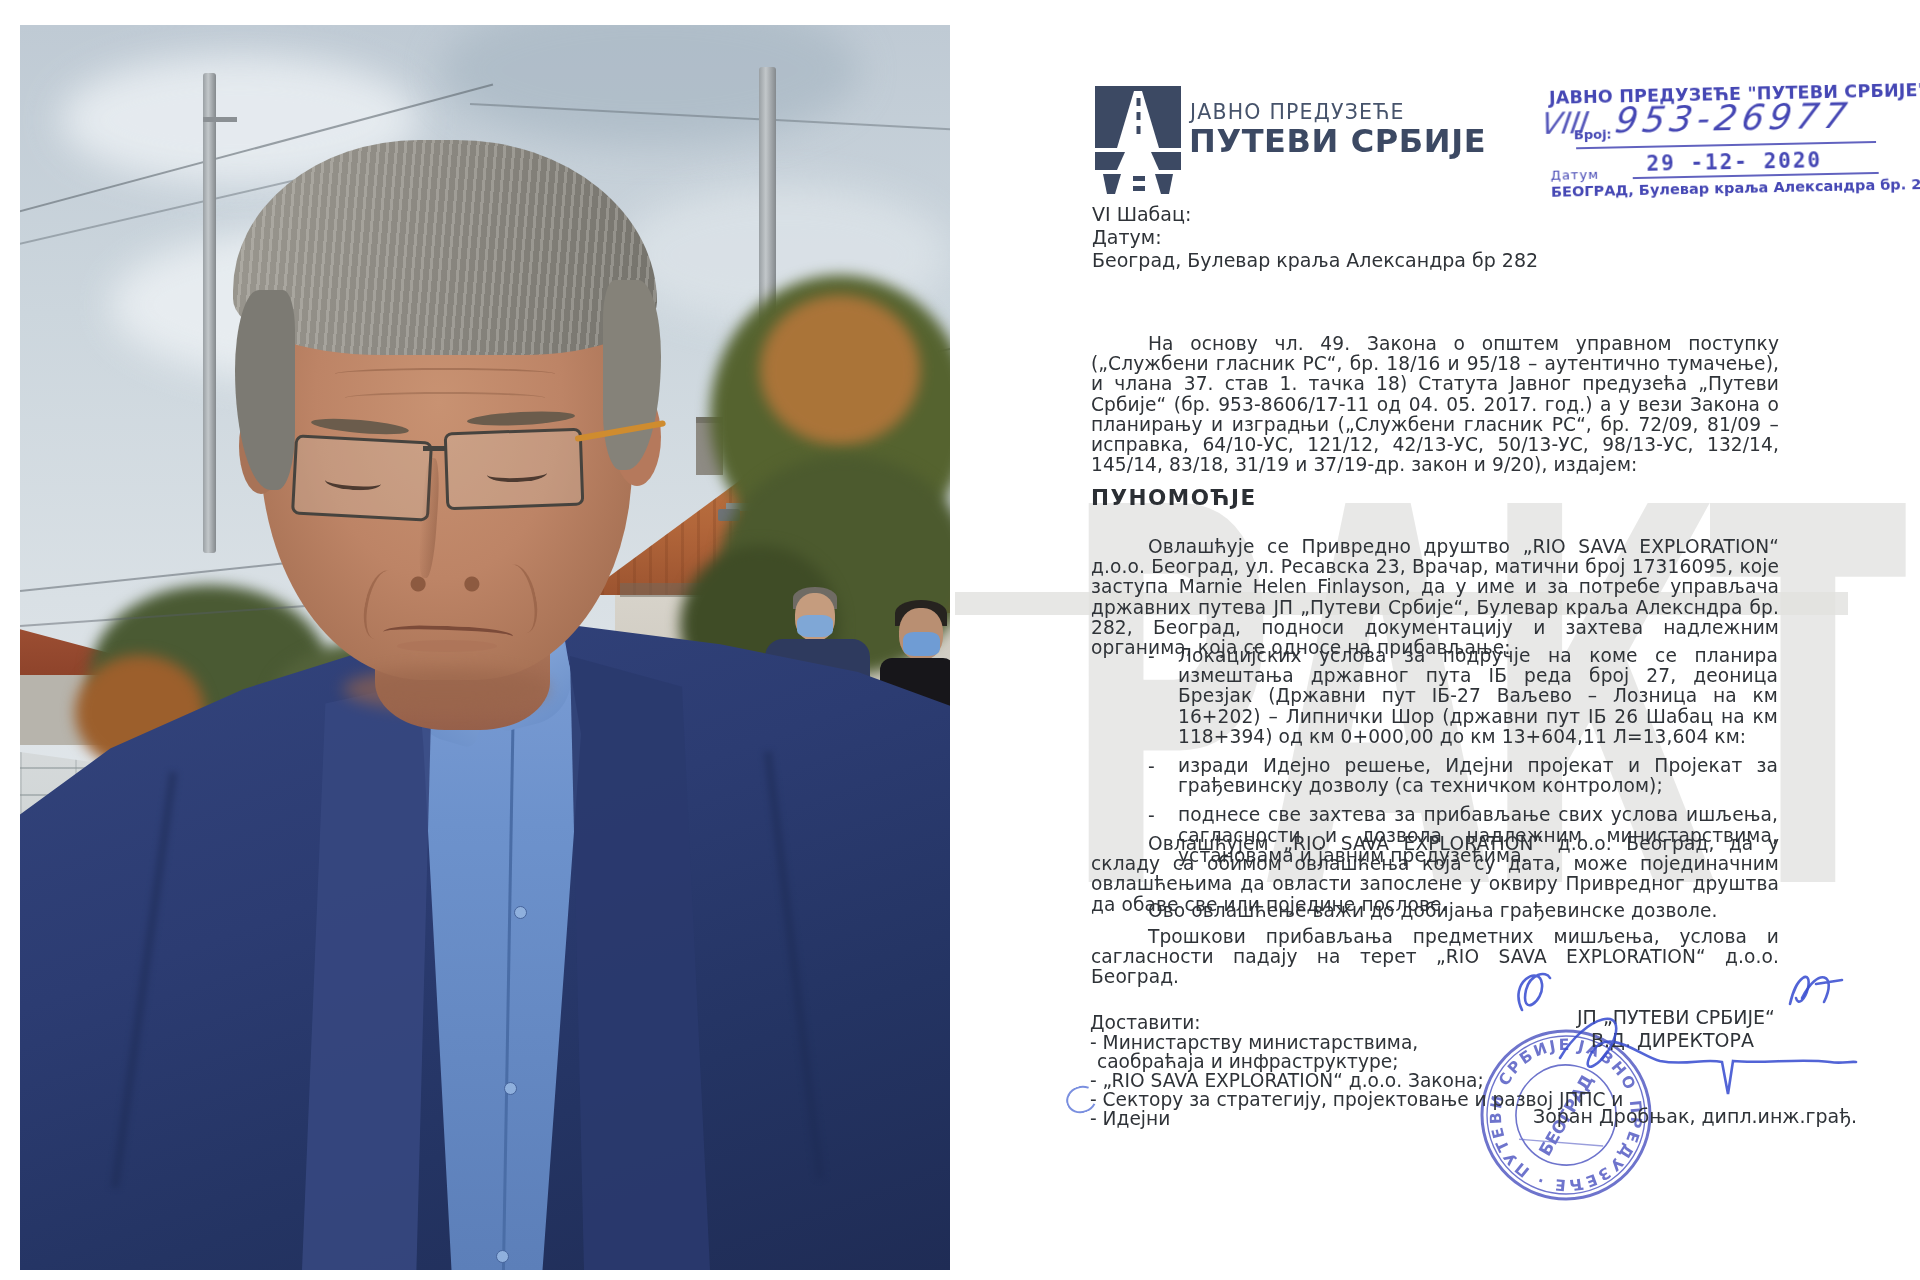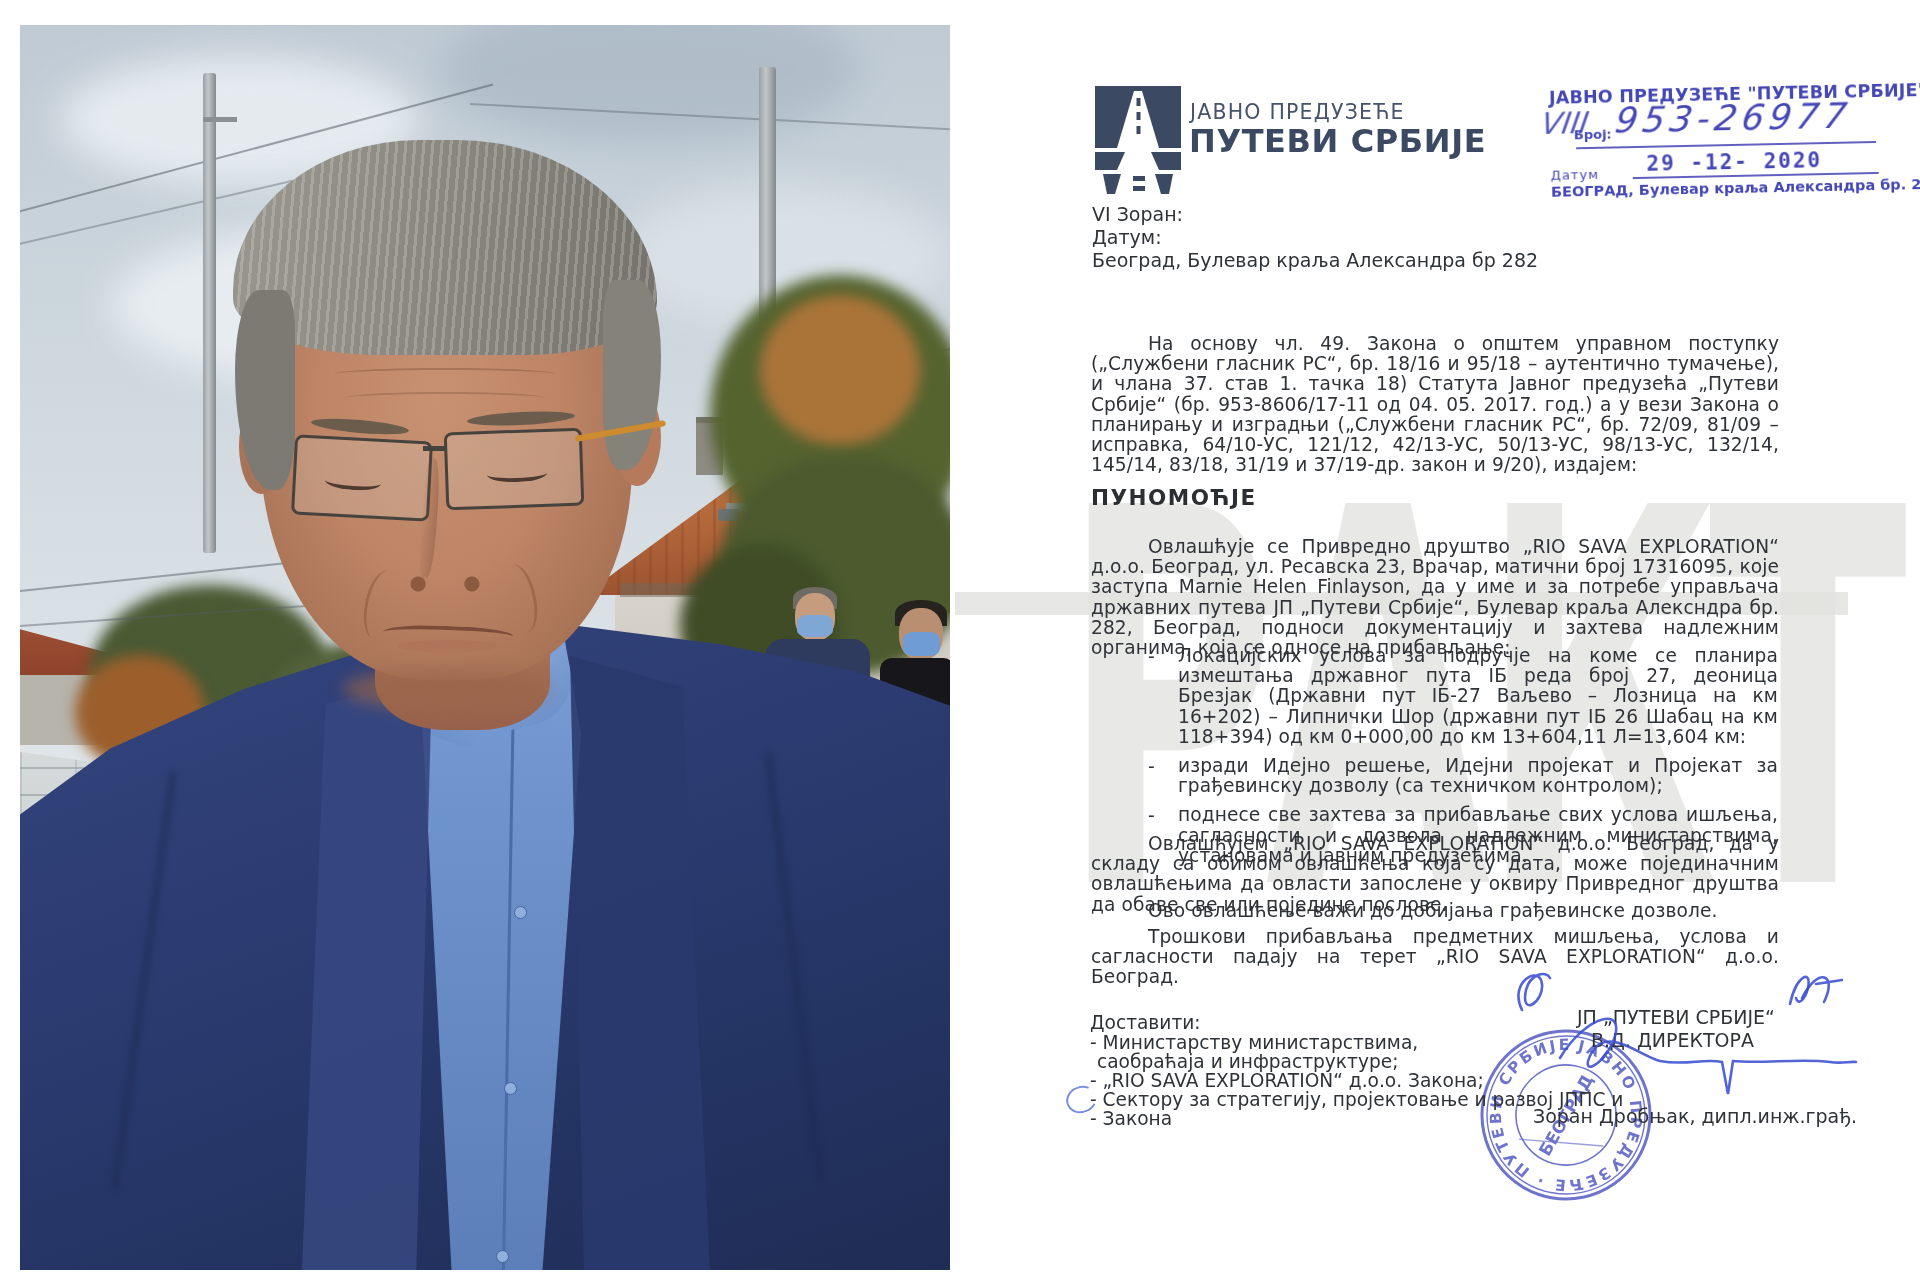--- a/index.html
+++ b/index.html
@@ -185,21 +185,21 @@
       <div class="abs hand" style="left:-4px;top:26px;font-size:30px;opacity:.9;">VIII</div>
       <div class="abs" style="left:28px;top:48px;font-size:13px;font-weight:bold;">Број:</div>
       <div class="abs hand" style="left:70px;top:22px;font-size:35px;letter-spacing:5px;">953-26977</div>
       <div class="underl" style="left:30px;top:68px;width:300px;"></div>
       <div class="abs" style="left:100px;top:74px;font-size:21px;font-weight:bold;letter-spacing:2px;font-family:'DejaVu Sans Mono',monospace;">29 -12- 2020</div>
       <div class="underl" style="left:86px;top:99px;width:246px;"></div>
       <div class="abs" style="left:4px;top:88px;font-size:13px;letter-spacing:1px;">Датум</div>
       <div class="abs" style="left:4px;top:104px;font-size:14.5px;font-weight:bold;white-space:nowrap;">БЕОГРАД, Булевар краља Александра бр. 282</div>
     </div>
 
-    <div class="abs layer2" style="left:142px;top:203px;font-size:19px;">VI Зоран:</div>
+    <div class="abs layer2" style="left:142px;top:203px;font-size:19px;">VI Шабац:</div>
     <div class="abs layer2" style="left:142px;top:226px;font-size:19px;">Датум:</div>
     <div class="abs layer2" style="left:142px;top:249px;font-size:19px;">Београд, Булевар краља Александра бр 282</div>
 
     <div class="txt layer2" style="left:141px;top:334px;width:688px;text-indent:57px;">На основу чл. 49. Закона о општем управном поступку („Службени гласник РС“, бр. 18/16 и 95/18 – аутентично тумачење), и члана 37. став 1. тачка 18) Статута Јавног предузећа „Путеви Србије“ (бр. 953-8606/17-11 од 04. 05. 2017. год.) а у вези Закона о планирању и изградњи („Службени гласник РС“, бр. 72/09, 81/09 – исправка, 64/10-УС, 121/12, 42/13-УС, 50/13-УС, 98/13-УС, 132/14, 145/14, 83/18, 31/19 и 37/19-др. закон и 9/20), издајем:</div>
 
     <div class="abs layer2" style="left:141px;top:485px;width:688px;font-size:21.5px;font-weight:bold;letter-spacing:1.5px;color:#2b2f34;">ПУНОМОЋЈЕ</div>
 
     <div class="txt layer2" style="left:141px;top:537px;width:688px;text-indent:57px;">Овлашћује се Привредно друштво „RIO SAVA EXPLORATION“ д.о.о. Београд, ул. Ресавска 23, Врачар, матични број 17316095, које заступа Marnie Helen Finlayson, да у име и за потребе управљача државних путева ЈП „Путеви Србије“, Булевар краља Алексндра бр. 282, Београд, подноси документацију и захтева надлежним органима, која се односе на прибављање:</div>
 
     <div class="abs layer2" style="left:228px;top:646px;width:600px;">
@@ -220,21 +220,21 @@
     <div class="txt layer2" style="left:141px;top:901px;width:688px;text-indent:57px;text-align:left;">Ово овлашћење важи до добијања грађевинске дозволе.</div>
     <div class="txt layer2" style="left:141px;top:834px;width:688px;text-indent:57px;">Овлашћујем „RIO SAVA EXPLORATION“ д.о.о. Београд, да у складу са обимом овлашћења која су дата, може појединачним овлашћењима да овласти запослене у оквиру Привредног друштва да обаве све или поједине послове.</div>
     <div class="txt layer2" style="left:141px;top:927px;width:688px;text-indent:57px;">Трошкови прибављања предметних мишљења, услова и сагласности падају на терет „RIO SAVA EXPLORATION“ д.о.о. Београд.</div>
 
     <div class="abs layer2" style="left:140px;top:1012px;font-size:18.6px;">Доставити:</div>
     <div class="abs layer2" style="left:140px;top:1034px;font-size:18.6px;line-height:18.9px;">
       <div>- Министарству министарствима,</div>
       <div style="padding-left:7px;">саобраћаја и инфраструктуре;</div>
       <div>- „RIO SAVA EXPLORATION“ д.о.о. Закона;</div>
       <div>- Сектору за стратегију, пројектовање и развој ЈППС и</div>
-      <div>- Закона</div>
+      <div>- Идејни</div>
     </div>
     <div class="abs layer2" style="left:116px;top:1086px;width:27px;height:23px;border:2px solid #5a74d8;border-radius:50%;border-right-color:transparent;transform:rotate(-20deg);opacity:.8;"></div>
 
     <div class="abs layer2" style="left:627px;top:1006px;font-size:19px;">ЈП „ПУТЕВИ СРБИЈЕ“</div>
     <div class="abs layer2" style="left:641px;top:1029px;font-size:19px;">В.Д. ДИРЕКТОРА</div>
     <div class="abs layer2" style="left:583px;top:1105px;font-size:19px;">Зоран Дробњак, дипл.инж.грађ.</div>
 
     <svg class="abs" style="left:528px;top:1027px;z-index:1;opacity:.8;transform:rotate(10deg);" width="176" height="176" viewBox="0 0 176 176">
       <defs>
         <path id="ringpath" d="M 88,23 A 65,65 0 1 1 87.9,23"></path>

